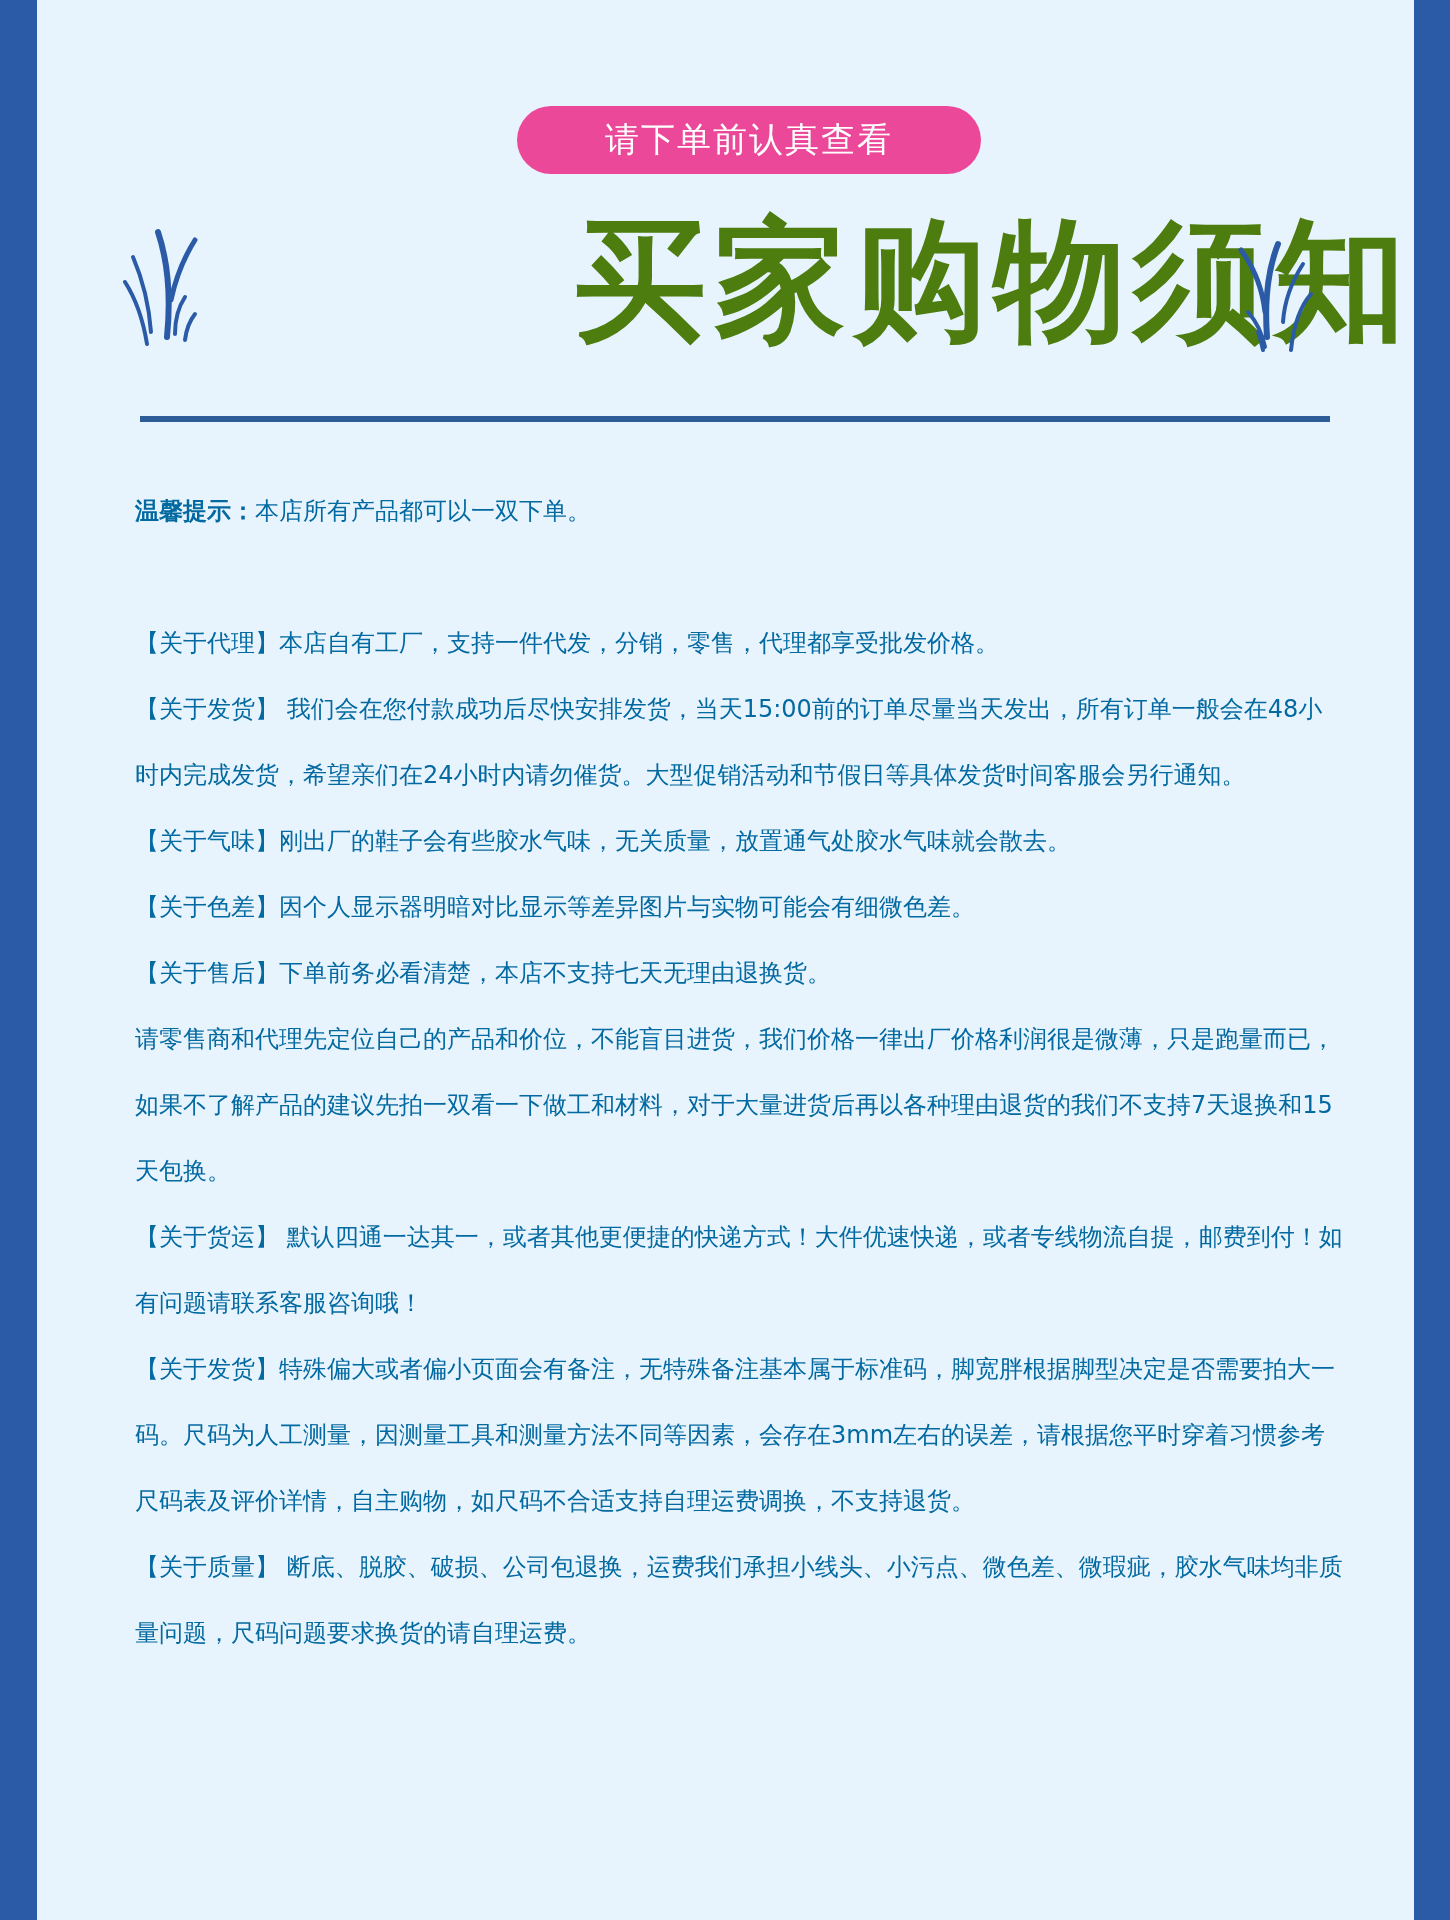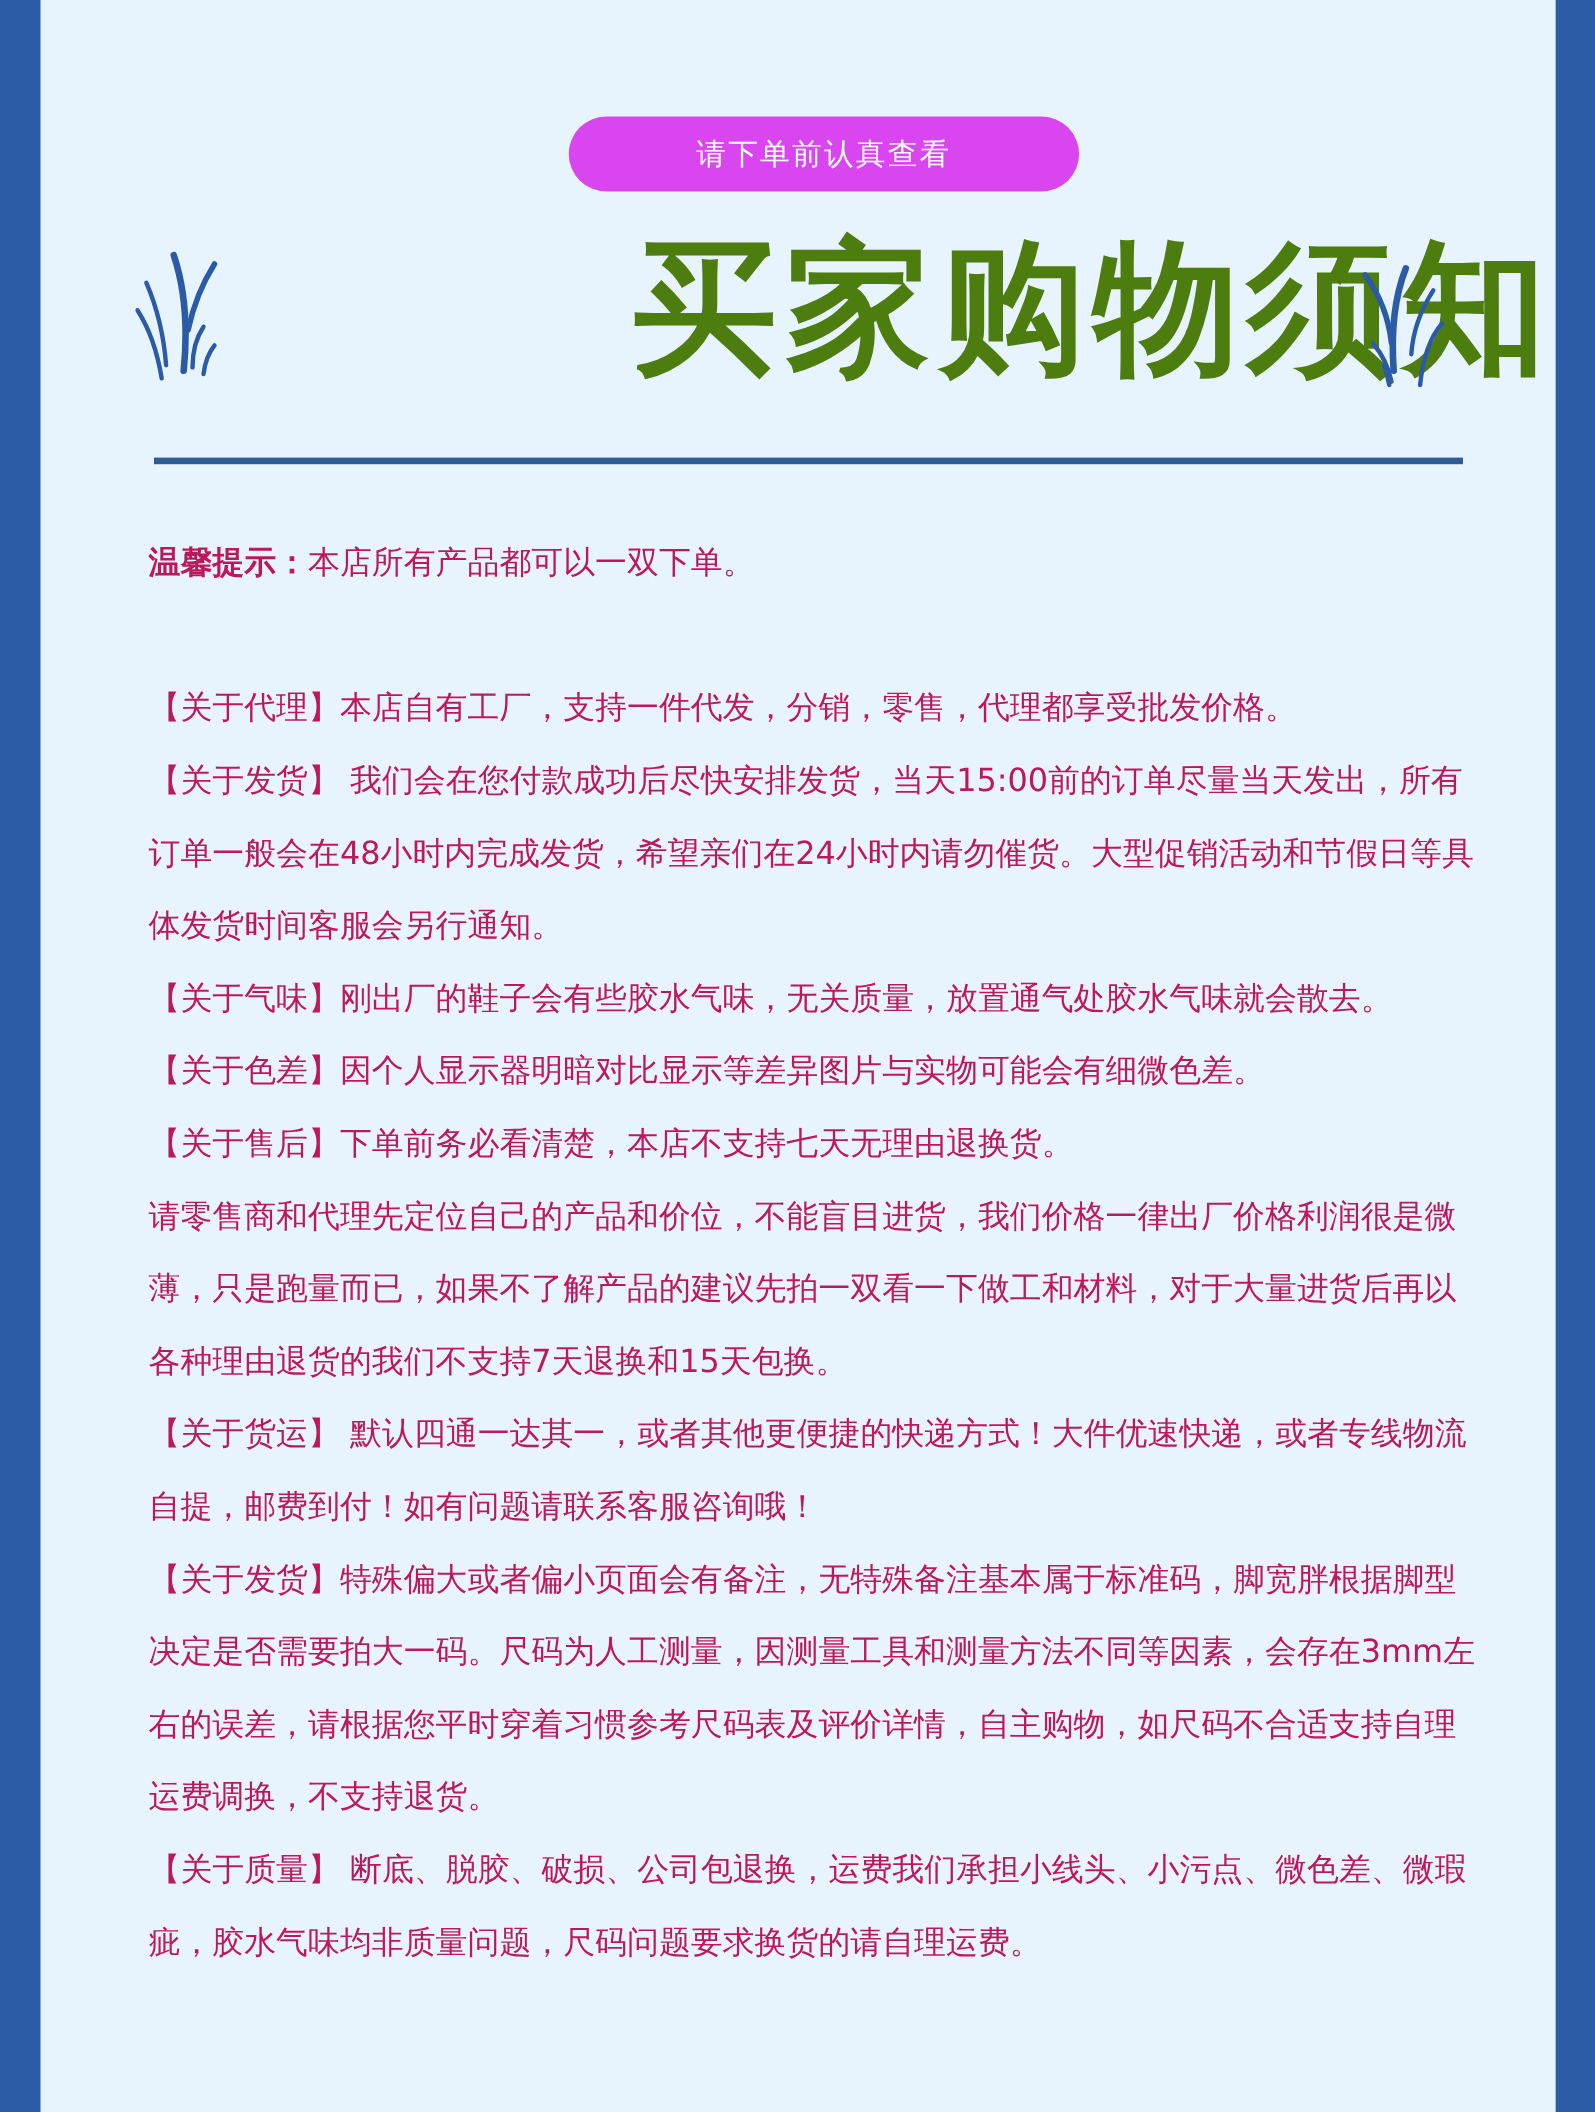--- a/index.html
+++ b/index.html
@@ -15,42 +15,42 @@
     }
     .border-left { left: 0; width: 37px; }
     .border-right { right: 0; width: 36px; }
     .page {
       position: absolute; left: 37px; right: 36px; top: 0; bottom: 0;
       background: #e8f4fd;
     }
     .pill {
       position: absolute;
       left: 480px; top: 106px; width: 464px; height: 68px;
-      background: #d946ef; border-radius: 34px;
+      background: #ec4899; border-radius: 34px;
       display: flex; align-items: center; justify-content: center;
-      color: #ffffff; font-size: 27px; letter-spacing: 2px;
+      color: #ffffff; font-size: 34px; letter-spacing: 2px;
     }
     .title {
       position: absolute;
       left: 0; right: 0; top: 200px; height: 160px;
       text-align: right;
       color: #4d7c0f;
       font-size: 132px; font-weight: bold; line-height: 160px;
       letter-spacing: 8px;
     }
     .grass { position: absolute; top: 222px; width: 90px; height: 130px; }
     .grass-left { left: 86px; }
     .grass-right { left: 1186px; }
     .divider {
       position: absolute; left: 103px; width: 1190px; top: 416px; height: 6px;
       background: #2d5c97;
     }
     .content {
       position: absolute; left: 98px; width: 1210px; top: 478px;
-      font-size: 29px; line-height: 66px; color: #be185d;
+      font-size: 24px; line-height: 66px; color: #0369a1;
     }
     .tip { margin-bottom: 66px; }
     .tip .label { font-weight: bold; }
     .section { }
     .section .head { font-weight: normal; }
     .section .emph { font-weight: normal; }
     .para { }
   </style>
 </head>
 <body>

